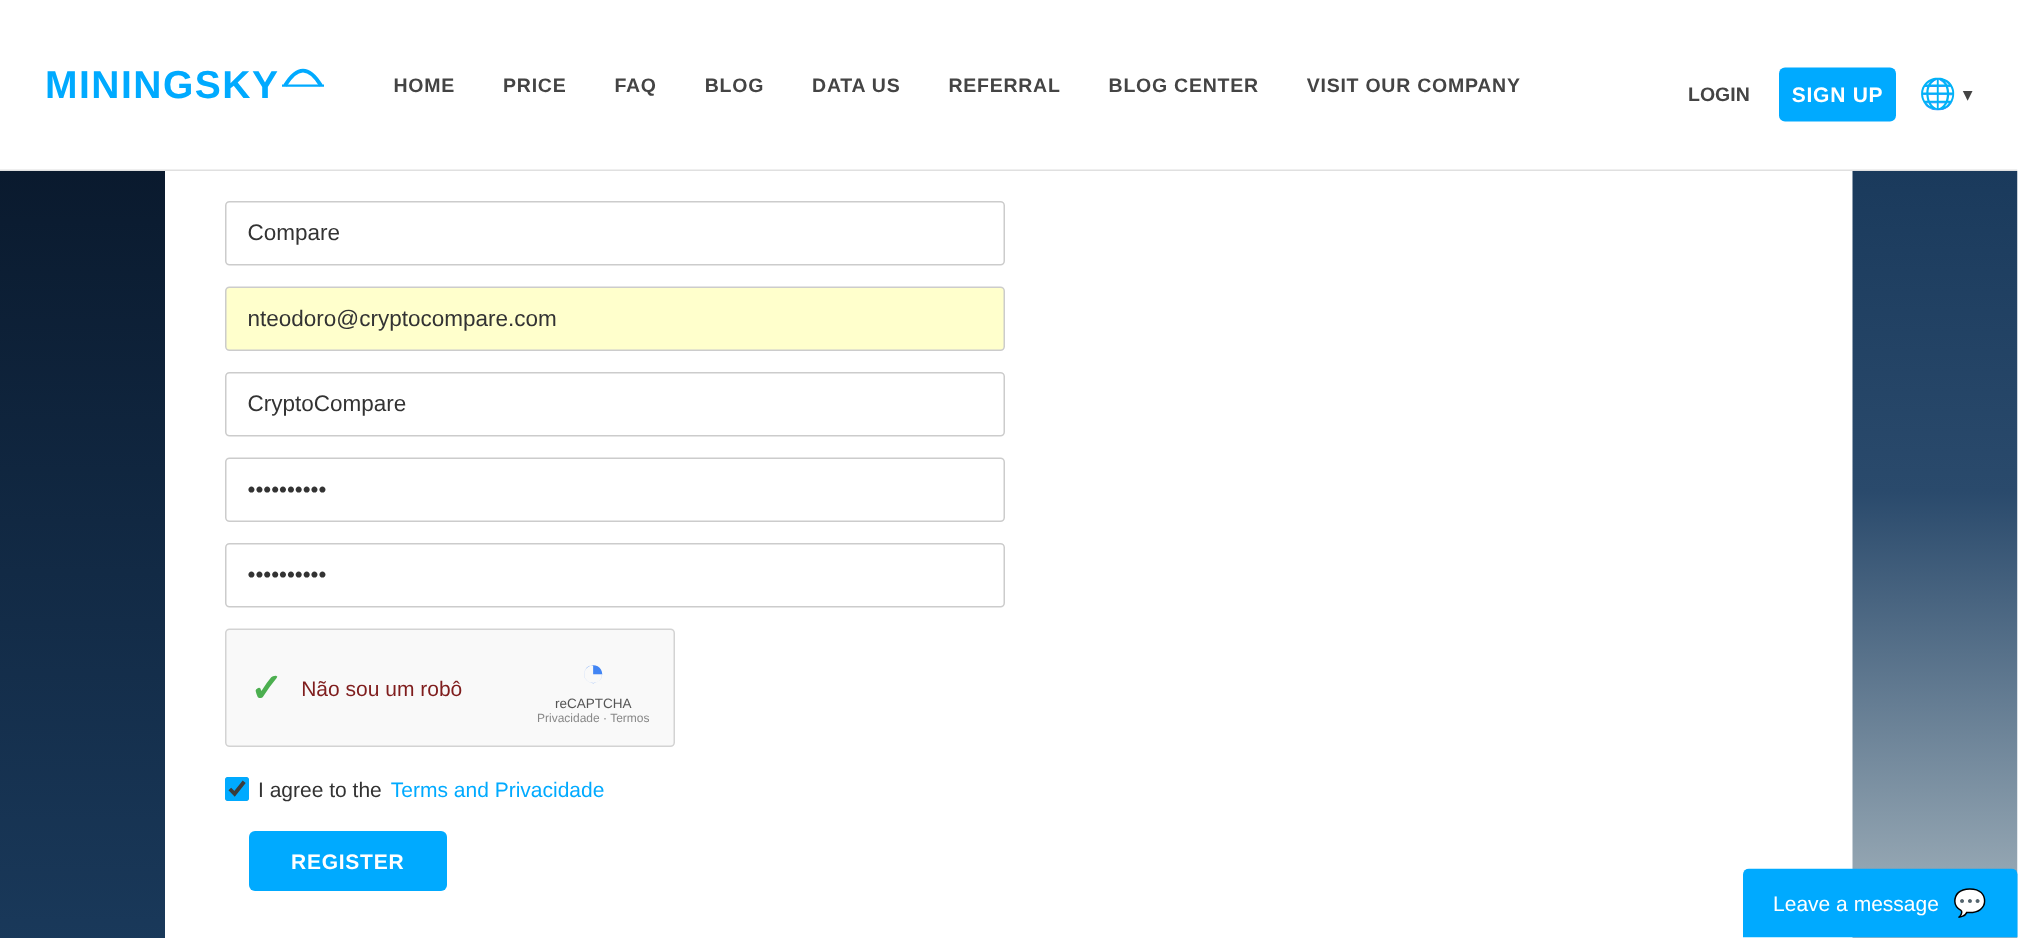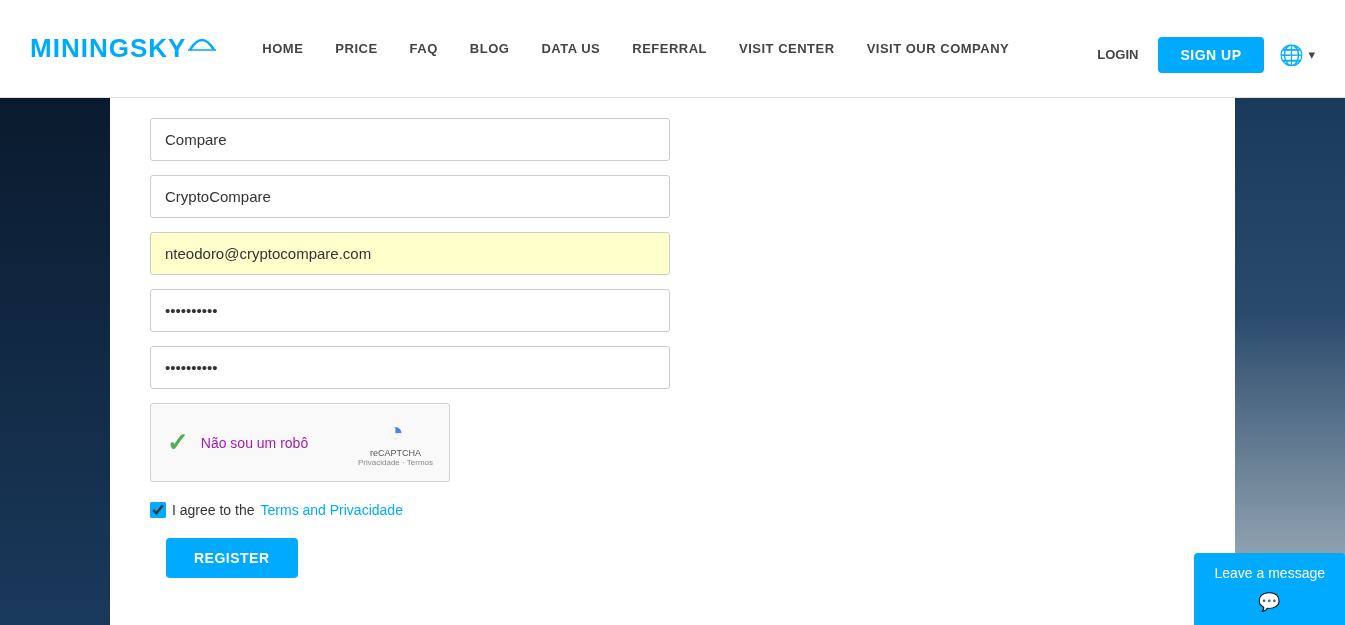--- a/index.html
+++ b/index.html
@@ -4,21 +4,21 @@
   <style>
     * { box-sizing: border-box; margin: 0; padding: 0; }
     body { font-family: Arial, sans-serif; background: #fff; }
 
     
     .header {
       display: flex;
       align-items: center;
       padding: 0 30px;
       border-bottom: 1px solid #e0e0e0;
-      height: 98px;
+      height: 114px;
       background: #fff;
     }
     .logo {
       display: flex;
       align-items: center;
       margin-right: 30px;
     }
     .logo-text {
       font-size: 26px;
       font-weight: 700;
@@ -54,21 +54,21 @@
       font-size: 13px;
       font-weight: 600;
       color: #444;
       cursor: pointer;
       padding: 0 10px;
     }
     .btn-signup {
       background: #00aaff;
       color: #fff;
       border: none;
-      padding: 10px 22px;
+      padding: 10px 8px;
       font-size: 14px;
       font-weight: 700;
       border-radius: 4px;
       cursor: pointer;
       letter-spacing: 0.5px;
     }
     .globe-btn {
       display: flex;
       align-items: center;
       gap: 4px;
@@ -142,21 +142,21 @@
       align-items: center;
       gap: 12px;
     }
     .checkmark-icon {
       color: #4caf50;
       font-size: 26px;
       font-weight: 700;
     }
     .recaptcha-label {
       font-size: 14px;
-      color: #a21caf;
+      color: #7f1d1d;
     }
     .recaptcha-right {
       display: flex;
       flex-direction: column;
       align-items: center;
     }
     .recaptcha-logo {
       font-size: 28px;
       color: #4285f4;
       line-height: 1;
@@ -217,21 +217,20 @@
       color: #fff;
       padding: 12px 20px;
       display: flex;
       align-items: center;
       gap: 10px;
       cursor: pointer;
       border-radius: 4px 4px 0 0;
       font-size: 14px;
       font-weight: 500;
       z-index: 100;
-      flex-direction: column;
     }
     .chat-bubble-icon {
       font-size: 18px;
     }
   </style>
 </head>
 <body>
 
 <header class="header">
   <div class="logo">
@@ -246,21 +245,21 @@
     </span>
   </div>
 
   <nav>
     <a class="nav-item">HOME</a>
     <a class="nav-item">PRICE</a>
     <a class="nav-item">FAQ</a>
     <a class="nav-item">BLOG</a>
     <a class="nav-item">DATA US</a>
     <a class="nav-item">REFERRAL</a>
-    <a class="nav-item">VISIT CENTER</a>
+    <a class="nav-item">BLOG CENTER</a>
     <a class="nav-item">VISIT OUR COMPANY</a>
   </nav>
 
   <div class="nav-actions">
     <span class="btn-login">LOGIN</span>
     <button class="btn-signup">SIGN UP</button>
     <div class="globe-btn">
       <span class="globe-icon">🌐</span>
       <span>▾</span>
     </div>
@@ -273,26 +272,26 @@
   <div class="main-content">
     <div class="form-container">
 
       
       <div class="form-field">
         <input class="form-input" type="text" value="Compare" style="">
       </div>
 
       
       <div class="form-field">
+        <input class="form-input highlighted" type="email" value="nteodoro@cryptocompare.com" style="">
+      </div>
+
+      
+      <div class="form-field">
         <input class="form-input" type="text" value="CryptoCompare" style="">
-      </div>
-
-      
-      <div class="form-field">
-        <input class="form-input highlighted" type="email" value="nteodoro@cryptocompare.com" style="">
       </div>
 
       
       <div class="form-field">
         <input class="form-input" type="password" value="••••••••••" style="">
       </div>
 
       
       <div class="form-field">
         <input class="form-input" type="password" value="••••••••••" style="">

